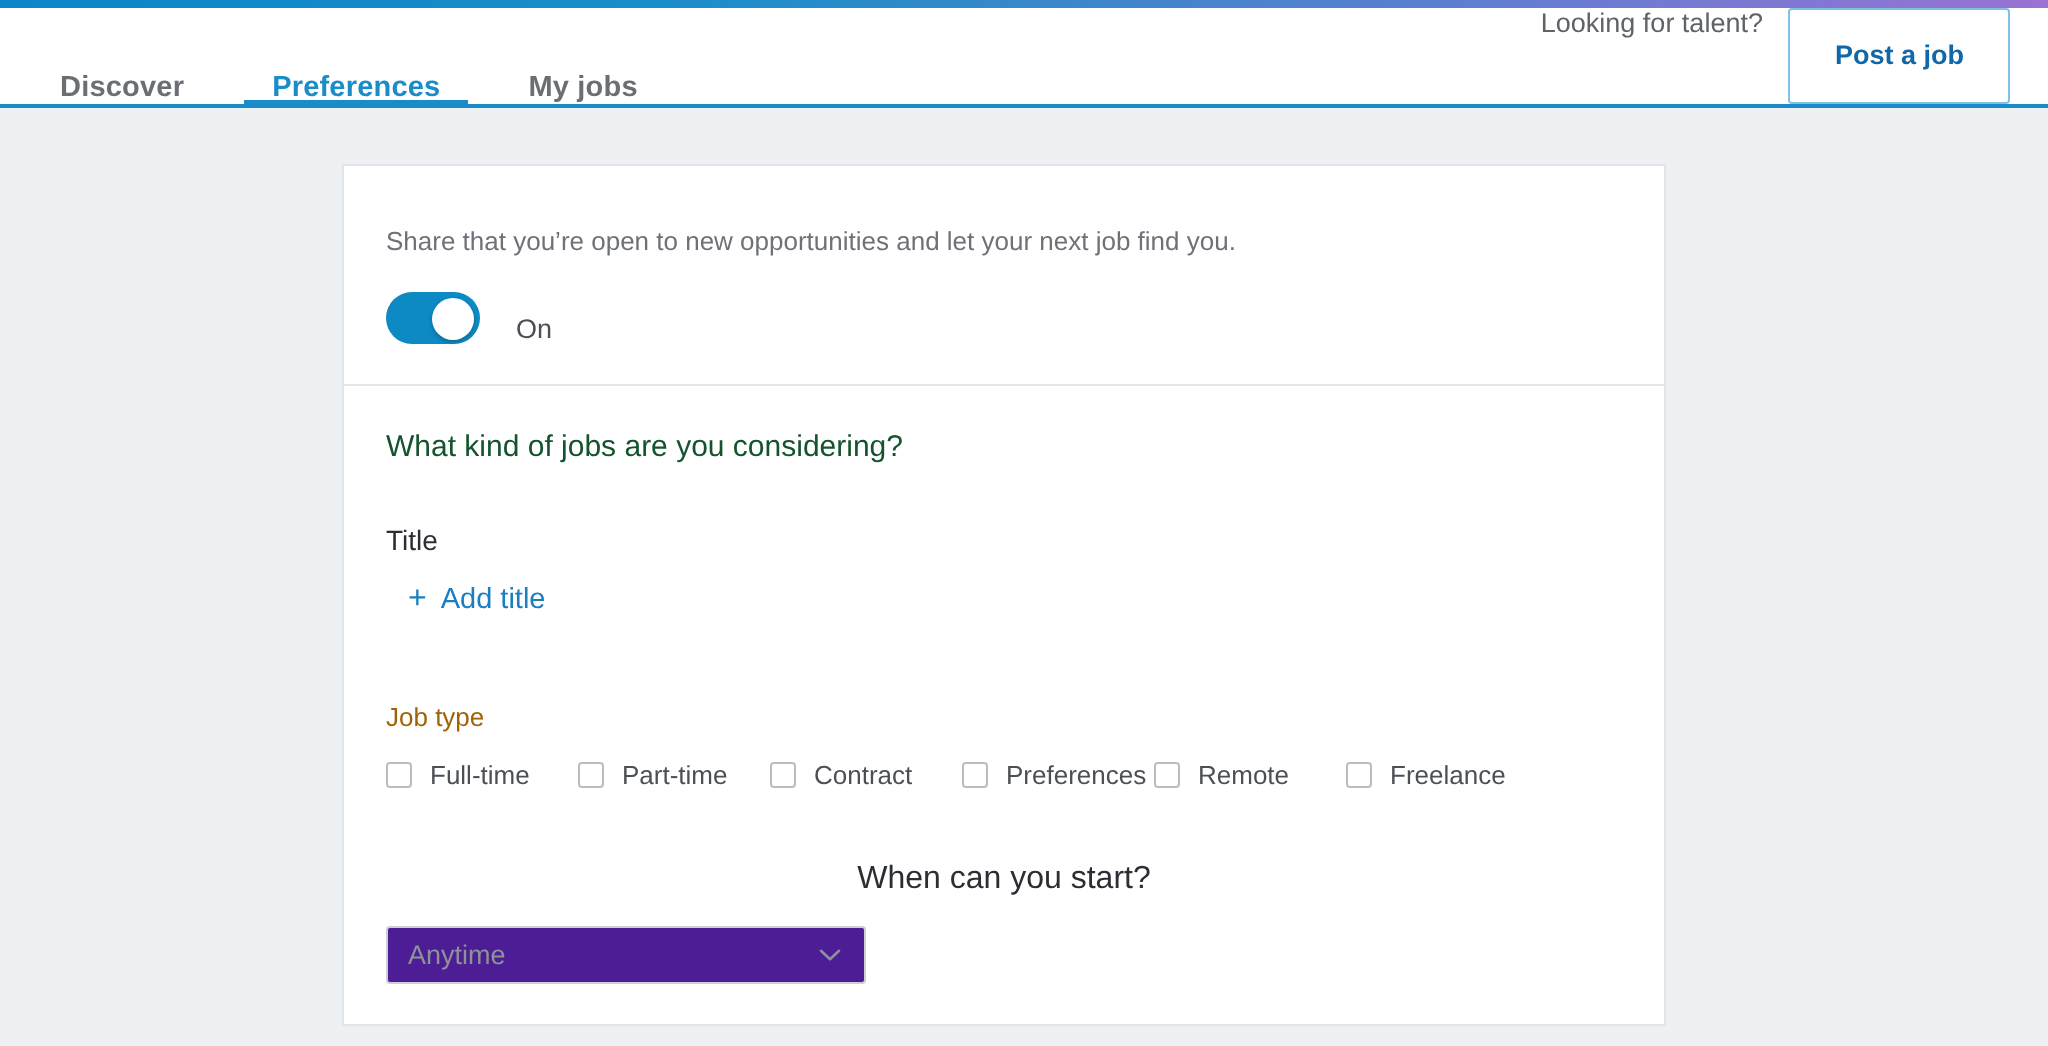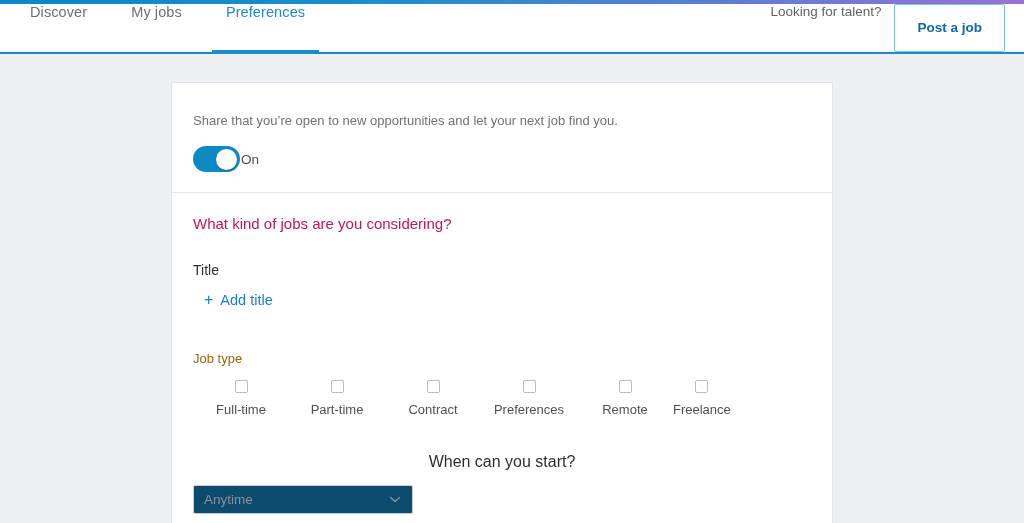--- a/index.html
+++ b/index.html
@@ -32,26 +32,27 @@
     align-items: stretch;
   }
   .nav-tabs {
     display: flex;
     align-items: stretch;
     padding-left: 8px;
   }
   .tab {
     position: relative;
     display: flex;
-    align-items: flex-start;
+    align-items: flex-end;
     padding: 0 22px;
     font-size: 14.5px;
     color: #6b6f74;
     cursor: pointer;
     letter-spacing: .1px;
+    font-weight: bold;
   }
   .tab.active {
     color: #1a8cc8;
   }
   .tab.active::after {
     content: "";
     position: absolute;
     left: 8px;
     right: 8px;
     bottom: -2px;
@@ -114,23 +115,23 @@
   }
   .card-sub {
     margin: 8px 0 0 0;
     font-size: 13px;
     color: #6e7278;
   }
 
   
   .toggle-row {
     display: flex;
-    align-items: center;
+    align-items: flex-end;
     margin-top: 18px;
-    gap: 1px;
+    gap: 18px;
   }
   .toggle {
     position: relative;
     width: 47px;
     height: 26px;
     border-radius: 13px;
     background: #0d8ac4;
     cursor: pointer;
     flex: 0 0 auto;
   }
@@ -146,21 +147,21 @@
   }
   .toggle-label {
     font-size: 13.5px;
     color: #4c5056;
   }
 
   
   .section-q {
     margin: 0;
     font-size: 15px;
-    color: #be185d;
+    color: #14532d;
   }
   .field-label {
     margin: 30px 0 0 0;
     font-size: 14px;
     color: #2b2f34;
   }
   .add-link {
     display: inline-flex;
     align-items: center;
     gap: 7px;
@@ -184,21 +185,20 @@
   .checkbox-row {
     display: flex;
     align-items: center;
     margin-top: 14px;
   }
   .cb-item {
     display: flex;
     align-items: center;
     gap: 9px;
     cursor: pointer;
-    flex-direction: column;
   }
   .cb-box {
     width: 13px;
     height: 13px;
     border: 1px solid #b9bdc2;
     border-radius: 2px;
     background: #fff;
     box-sizing: border-box;
     flex: 0 0 auto;
   }
@@ -210,25 +210,25 @@
 
   .start-label {
     margin: 36px 0 0 0;
     font-size: 16px;
     color: #2b2f34;
     text-align: center;
   }
   .select-box {
     position: relative;
     margin-top: 14px;
-    width: 220px;
+    width: 240px;
     height: 29px;
     border: 1px solid #ccd0d4;
     border-radius: 2px;
-    background: #0c4a6e;
+    background: #4c1d95;
     display: flex;
     align-items: center;
     padding: 0 10px;
     box-sizing: border-box;
     cursor: pointer;
   }
   .select-value {
     font-size: 13.5px;
     color: #8d9299;
   }
@@ -246,25 +246,25 @@
 <body>
 
 <div class="top-strip"></div>
 
 <div class="header">
 
   <div class="nav-tabs">
     <div class="tab">
       <span>Discover</span>
     </div>
+    <div class="tab active">
+      <span>Preferences</span>
+    </div>
     <div class="tab">
       <span>My jobs</span>
-    </div>
-    <div class="tab active">
-      <span>Preferences</span>
     </div>
   </div>
 
   <div class="header-right">
     <span class="talent-text">Looking for talent?</span>
     <button class="post-job-btn">Post a job</button>
   </div>
 
 </div>
 

